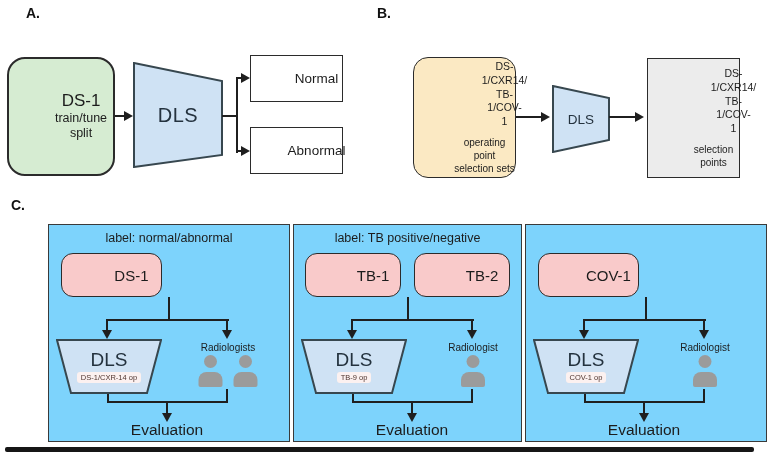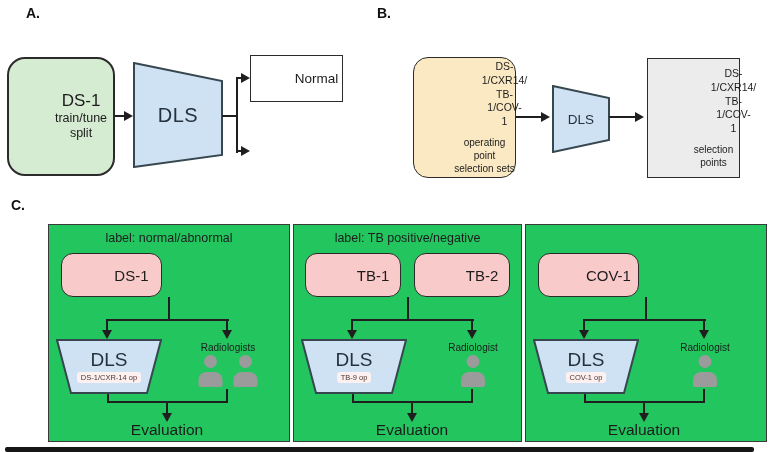--- a/index.html
+++ b/index.html
@@ -10,21 +10,21 @@
   .plabel{position:absolute;font-size:14px;font-weight:bold;color:#111;}
   
   .rbox{position:absolute;box-sizing:border-box;border:2px solid #2b2b2b;
         display:flex;flex-direction:column;align-items:center;justify-content:center;
         text-align:center;background:#fff;padding-left:40px;}
   .green{background:var(--green,#d6ecd2);border-radius:18px;}
   .yellow{background:var(--yellow,#fbe9c3);border-radius:15px;border-width:1.5px;}
   .grayb{background:var(--gray,#ececec);border-width:1.5px;}
   .pink{background:var(--pink,#f9caca);border-radius:12px;border-width:1.5px;}
   .outbox{background:#fff;border-width:1.5px;}
-  .panel{position:absolute;box-sizing:border-box;border:1.5px solid #3a3a3a;background:#22c55e;}
+  .panel{position:absolute;box-sizing:border-box;border:1.5px solid #3a3a3a;background:#7dd3fc;}
   
   .t-lg{font-size:17px;line-height:1.15;}
   .t-md{font-size:12.5px;line-height:1.25;}
   .t-sm{font-size:10.5px;line-height:1.3;margin-left:40px;}
   .t-xs{font-size:10px;line-height:1.3;}
   .gap6{height:7px;}
   .out-label{font-size:13.5px;}
   
   .hline{position:absolute;height:2px;background:var(--line,#1f1f1f);}
   .vline{position:absolute;width:2px;background:var(--line,#1f1f1f);}
@@ -96,20 +96,23 @@
   <div class="hline" style="left:222px;top:115px;width:16px;"></div>
   <div class="vline" style="left:236px;top:77px;height:76px;"></div>
   <div class="hline" style="left:236px;top:77px;width:6px;"></div>
   <div class="arr-r" style="left:241px;top:73px;"></div>
   <div class="hline" style="left:236px;top:150px;width:6px;"></div>
   <div class="arr-r" style="left:241px;top:146px;"></div>
 
   <div class="rbox outbox out-label" style="left:250px;top:55px;width:93px;height:47px;">
     <div>Normal</div>
   </div>
+  <div class="rbox outbox out-label" style="left:250px;top:127px;width:93px;height:47px;">
+    <div>Abnormal</div>
+  </div>
 
   <div class="plabel" style="left:377px;top:5px;">B.</div>
 
   <div class="rbox yellow" style="left:413px;top:57px;width:103px;height:121px;">
     <div class="t-sm">DS-1/CXR14/</div>
     <div class="t-sm">TB-1/COV-1</div>
     <div class="gap6"></div>
     <div class="t-xs">operating point</div>
     <div class="t-xs">selection sets</div>
   </div>

